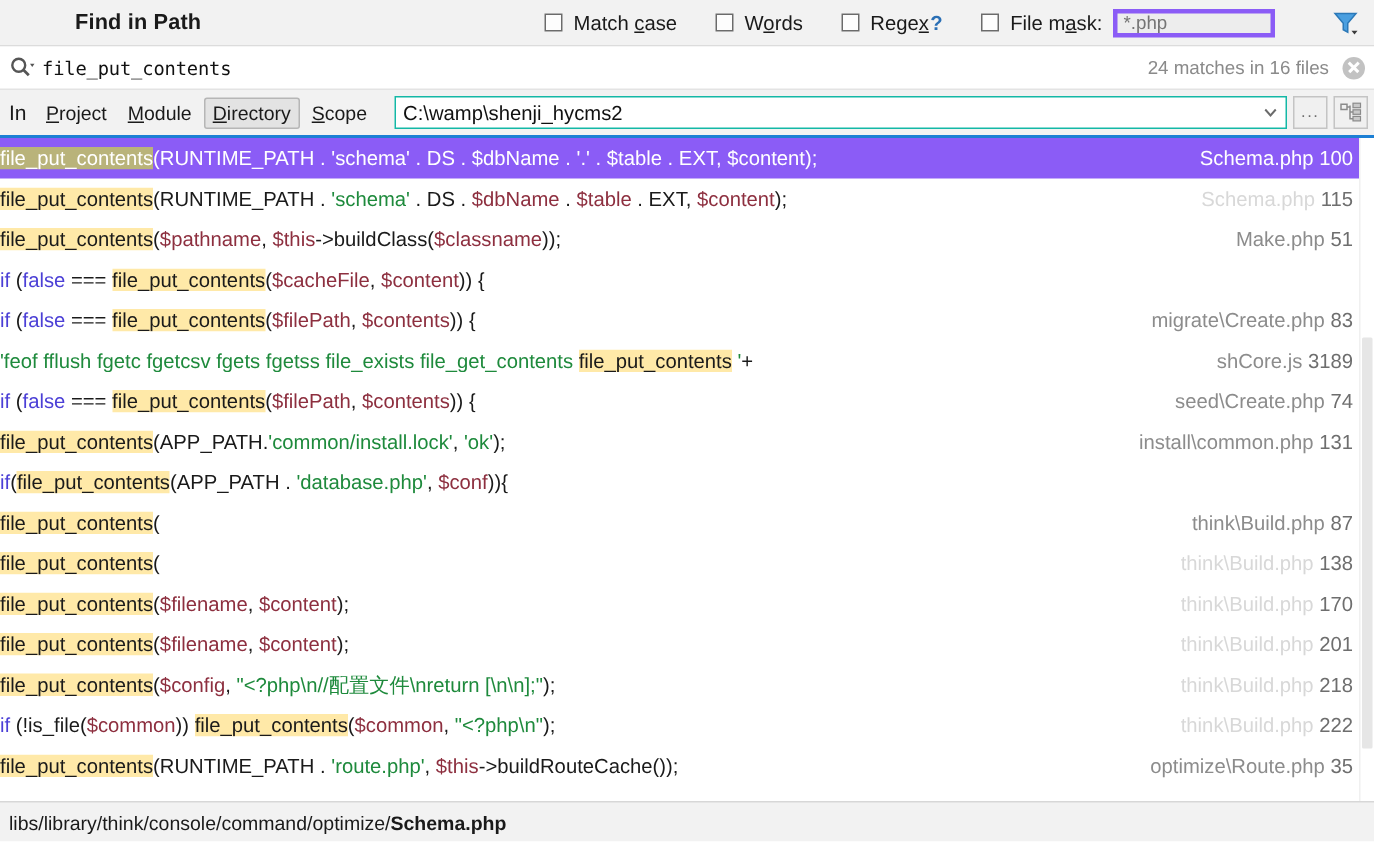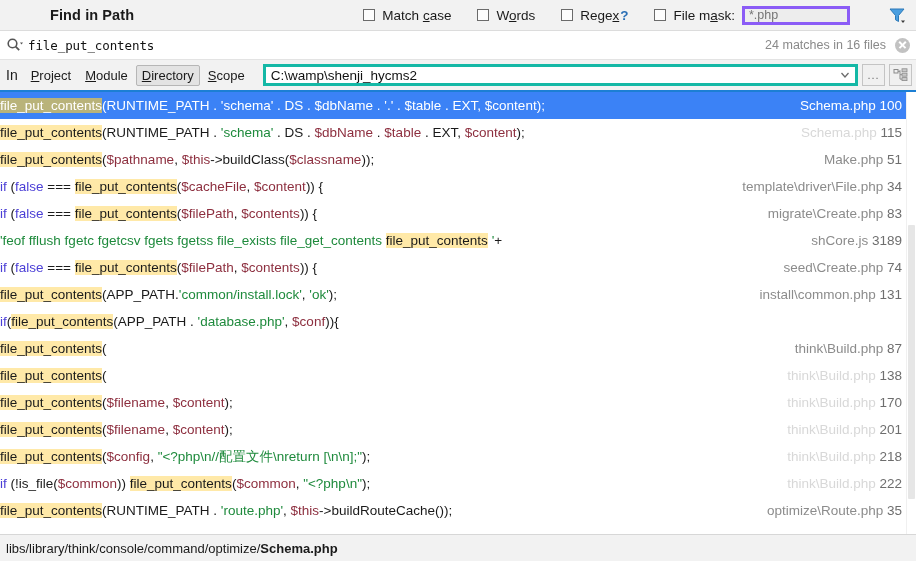--- a/index.html
+++ b/index.html
@@ -152,21 +152,21 @@
   }
   .scope-tab.sel {
     background: #e3e3e3;
     border: 1px solid #b6b6b6;
   }
   .dir-combo {
     margin-left: 10px;
     flex: 1;
     height: 22px;
     background: #ffffff;
-    border: 3px solid #14b8a6;
+    border: 1px solid #14b8a6;
     display: flex;
     align-items: center;
     box-sizing: border-box;
   }
   .dir-value {
     flex: 1;
     font-size: 13.5px;
     color: #111111;
     padding-left: 5px;
     white-space: nowrap;
@@ -200,21 +200,21 @@
   .row {
     height: 27px;
     display: flex;
     align-items: center;
     padding: 0 0 0 0;
     box-sizing: border-box;
     font-size: 13.5px;
     white-space: nowrap;
     position: relative;
   }
-  .row.selected { background: #3b82f6; }
+  .row.selected { background: #8b5cf6; }
   .row .code {
     flex: 0 1 auto;
     overflow: hidden;
     padding-left: 0px;
   }
   .row .spacer { flex: 1 1 auto; min-width: 6px; }
   .row .loc {
     flex: none;
     color: #9b9b9b;
     padding-right: 14px;
@@ -368,21 +368,20 @@
           <div class="loc"><span class="fname">Schema.php</span><span class="lnum"> 115</span></div>
         </div>
         <div class="row">
           <div class="code"><span class="hl">file_put_contents</span><span class="t-plain">(</span><span class="t-var">$pathname</span><span class="t-plain">, </span><span class="t-var">$this</span><span class="t-plain">-&gt;buildClass(</span><span class="t-var">$classname</span><span class="t-plain">));</span></div>
           <div class="spacer"></div>
           <div class="loc"><span class="fname strong">Make.php</span><span class="lnum"> 51</span></div>
         </div>
         <div class="row">
           <div class="code"><span class="t-kw">if</span><span class="t-plain"> (</span><span class="t-kw">false</span><span class="t-plain"> === </span><span class="hl">file_put_contents</span><span class="t-plain">(</span><span class="t-var">$cacheFile</span><span class="t-plain">, </span><span class="t-var">$content</span><span class="t-plain">)) {</span></div>
           <div class="spacer"></div>
-          <div class="loc"><span class="fname strong">template\driver\File.php</span><span class="lnum"> 34</span></div>
         </div>
         <div class="row">
           <div class="code"><span class="t-kw">if</span><span class="t-plain"> (</span><span class="t-kw">false</span><span class="t-plain"> === </span><span class="hl">file_put_contents</span><span class="t-plain">(</span><span class="t-var">$filePath</span><span class="t-plain">, </span><span class="t-var">$contents</span><span class="t-plain">)) {</span></div>
           <div class="spacer"></div>
           <div class="loc"><span class="fname strong">migrate\Create.php</span><span class="lnum"> 83</span></div>
         </div>
         <div class="row">
           <div class="code"><span class="t-str">'feof fflush fgetc fgetcsv fgets fgetss file_exists file_get_contents </span><span class="hl">file_put_contents</span><span class="t-str"> '</span><span class="t-plain">+</span></div>
           <div class="spacer"></div>
           <div class="loc"><span class="fname strong">shCore.js</span><span class="lnum"> 3189</span></div>

